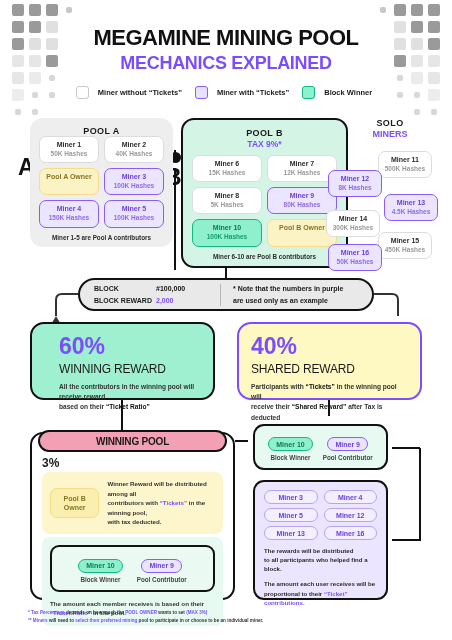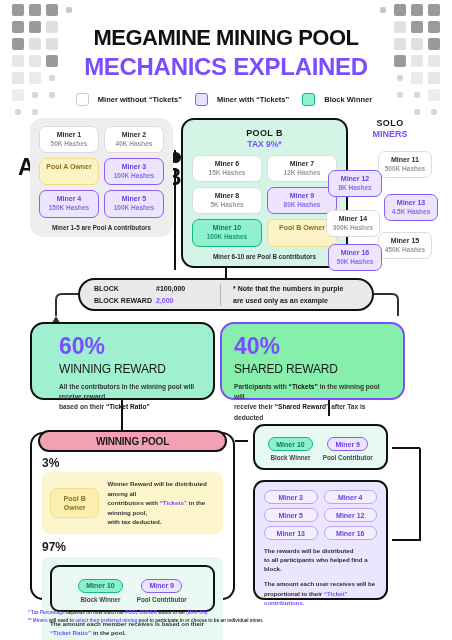--- a/index.html
+++ b/index.html
@@ -11,21 +11,21 @@
     position: relative;
     overflow: hidden;
   }
   .dots { position:absolute; top:4px; display:grid; grid-template-columns:repeat(4,12px); grid-auto-rows:12px; gap:5px; }
   .dots.left { left:12px; }
   .dots.right { right:12px; }
   .dot { border-radius:2px; }
 
   
   .title { text-align:center; font-size:22px; font-weight:800; letter-spacing:-0.5px; padding-top:25px; color:#111; }
-  .subtitle { text-align:center; font-size:24px; font-weight:800; letter-spacing:-0.3px; color:#7b4dff; margin-top:2px; }
+  .subtitle { text-align:center; font-size:18px; font-weight:800; letter-spacing:-0.3px; color:#7b4dff; margin-top:2px; }
 
   .legend { display:flex; justify-content:center; align-items:center; gap:9px; margin-top:12px; font-size:7.5px; font-weight:700; }
   .legend .sw { width:13px; height:13px; border-radius:3px; border:1.4px solid #c9c9c9; background:#fff; }
   .legend .sw.purple { border-color:#8b5cf6; background:#e9e2ff; }
   .legend .sw.green { border-color:#10b981; background:#8ff0cd; }
   .legend span { margin-right:4px; }
 
   
   .pools { position:absolute; top:118px; left:0; width:452px; height:148px; }
   .pool { position:absolute; border-radius:13px; padding:8px 9px 6px; }
@@ -70,21 +70,21 @@
   .blockbar .rcol { flex:1; padding-left:12px; font-size:7px; font-weight:700; line-height:1.6; }
 
   
   .rcard { position:absolute; border-radius:14px; padding:11px 12px; }
   .rcard .pct { font-size:23px; font-weight:800; line-height:1; }
   .rcard .hd { font-size:12px; font-weight:400; margin-top:4px; letter-spacing:-0.2px; }
   .rcard .tx { font-size:6.6px; font-weight:600; margin-top:6px; line-height:1.55; color:#333; }
   .rcard .tx b { font-weight:800; color:#111; }
   .win { left:30px; top:322px; width:185px; height:78px; background:#9ff0d0; border:2px solid #111;padding-left:27px; }
   .win .pct { color:#7b4dff; }
-  .shr { left:220px; top:322px; width:185px; height:78px; background:#86efac; border:2px solid #7b4dff; }
+  .shr { left:237px; top:322px; width:185px; height:78px; background:#fef9c3; border:2px solid #7b4dff; }
   .shr .pct { color:#7b4dff; }
 
   
   .wp { position:absolute; left:30px; top:432px; width:205px; height:168px;
         background:#fff; border:2px solid #111; border-radius:13px; }
   .wphead { position:absolute; left:38px; top:430px; width:189px; height:22px;
             background:#f3a0b4; border:2px solid #111; border-radius:11px;
             display:flex; align-items:center; justify-content:center;
             font-size:10px; font-weight:800; letter-spacing:-0.2px; }
   .wpbody { padding:22px 10px 8px; }
@@ -211,20 +211,21 @@
   <path d="M175 168 L175 250 L175 270" stroke="#111" stroke-width="2" fill="none"></path>
 </svg>
 
 <div class="pools">
   <div class="bigletter" style="left:18px; top:36px;">A</div>
   <div class="markerdot" style="left:33px; top:28px; background:#ccc;"></div>
   <div class="bigletter" style="left:165px; top:46px;">B</div>
   <div class="markerdot" style="left:170px; top:34px; background:#111; width:11px; height:11px;"></div>
 
   <div class="pool poolA">
+    <h3>POOL A</h3>
     <div class="grid2">
       <div class="mbox">
           <div class="n">Miner 1</div>
           <div class="h">50K Hashes</div>
         </div>
       <div class="mbox">
           <div class="n">Miner 2</div>
           <div class="h">40K Hashes</div>
         </div>
       <div class="mbox yellow">
@@ -359,21 +360,20 @@
   <div class="wpbody">
     <div class="pctsm">3%</div>
     <div class="yellowbox">
       <div class="ownerchip">Pool B Owner</div>
       <div class="smalltxt">
         <span>Winner Reward will be distributed among all</span><br>
         <span>contributors with </span><span class="pl">“Tickets”</span><span> in the winning pool,</span><br>
         <span>with tax deducted.</span>
       </div>
     </div>
-    <div class="pctsm" style="margin-top:6px;">97%</div>
     <div class="greenbox">
       <div class="innerbox">
         <div class="chipwrap">
           <div class="chip green">Miner 10</div>
           <div class="chiplbl">Block Winner</div>
         </div>
         <div class="chipwrap">
           <div class="chip purple">Miner 9</div>
           <div class="chiplbl">Pool Contributor</div>
         </div>

